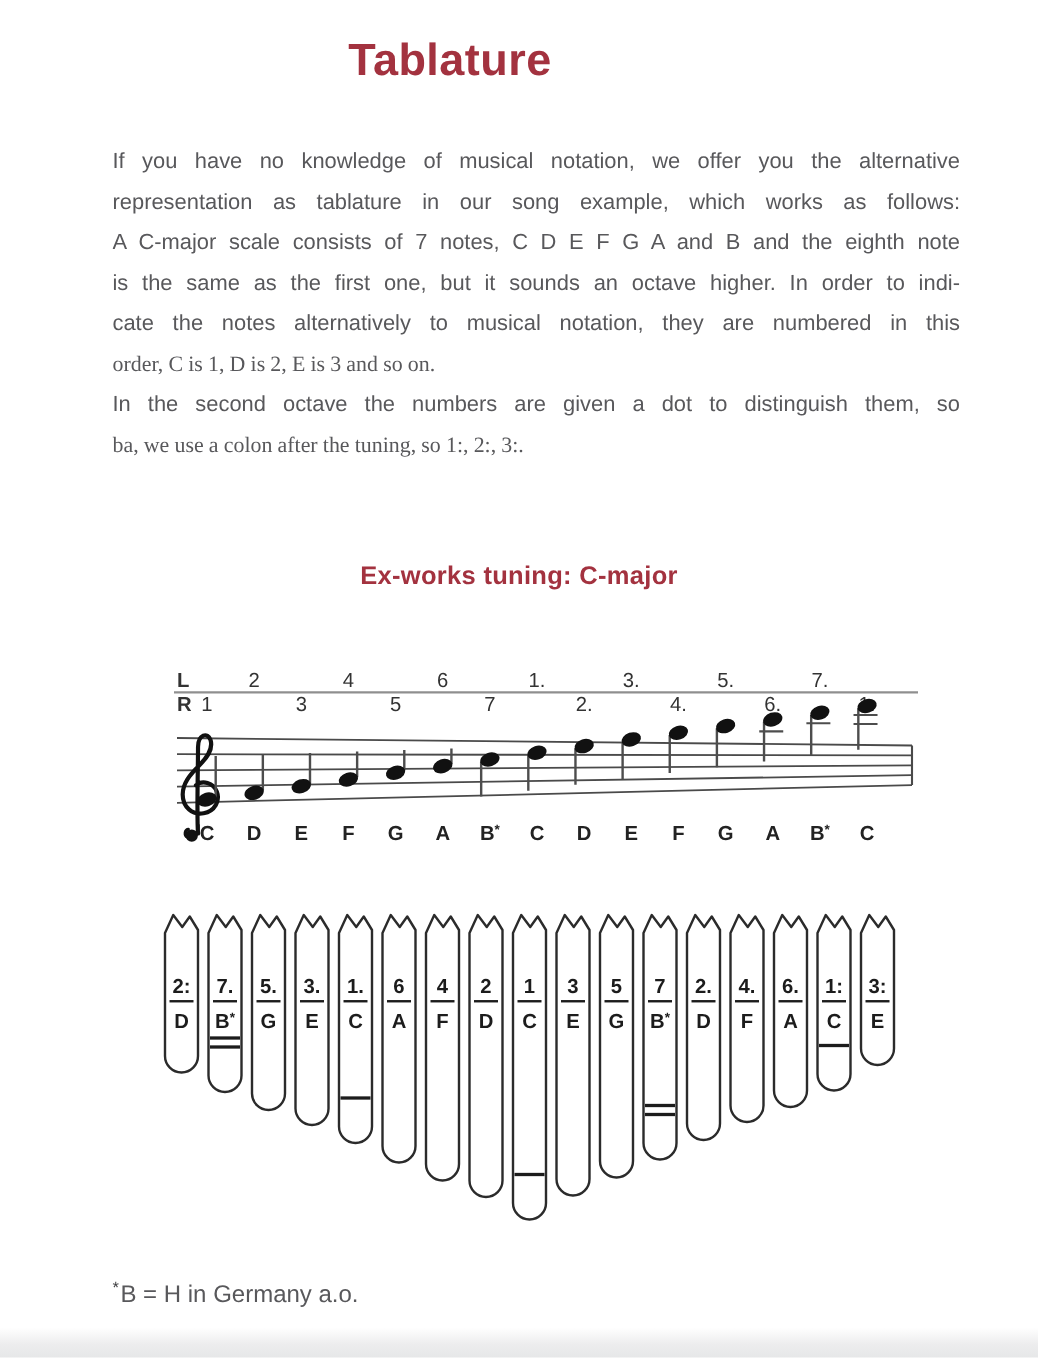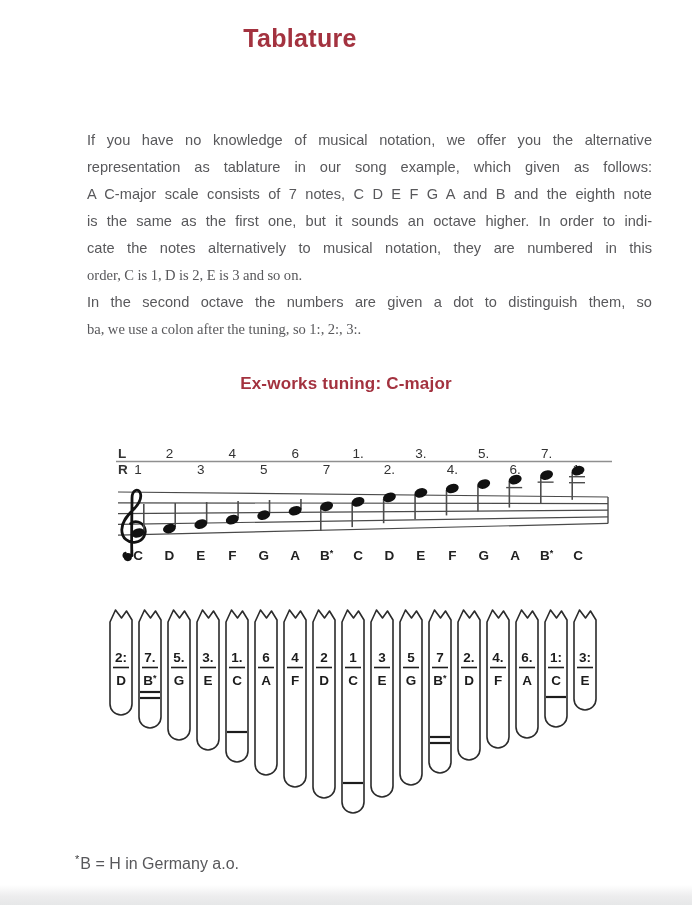--- a/index.html
+++ b/index.html
@@ -3,25 +3,25 @@
 <meta charset="utf-8">
 <style>
   :root { --accent:#a3323f; --bodytext:#58585b; --ink:#1e1e1e; }
   html,body { margin:0; padding:0; }
   body {
     width:692px; height:905px; position:relative; overflow:hidden;
     background:#ffffff; font-family:"Liberation Sans", sans-serif;
   }
   .page-title {
     position:absolute; top:24px; left:0; width:600px; text-align:center;
-    font-size:25px; font-weight:bold; color:var(--accent); letter-spacing:.3px; margin:0;
+    font-size:30px; font-weight:bold; color:var(--accent); letter-spacing:.3px; margin:0;
   }
   .paras {
-    position:absolute; top:95px; left:87px; width:565px; overflow:hidden;
-    color:var(--bodytext); font-size:14.6px; line-height:27px; word-spacing:-0.2px;margin-top:32px;
+    position:absolute; top:95px; left:75px; width:565px; overflow:hidden;
+    color:var(--bodytext); font-size:14.6px; line-height:27px; word-spacing:-0.2px;
   }
   .jl { text-align:justify; text-align-last:justify; white-space:normal; }
   .jl.last { text-align-last:left;font-family:Liberation Serif, serif; }
   .section-title {
     position:absolute; top:374px; left:0; width:692px; text-align:center;
     font-size:17px; font-weight:bold; color:var(--accent); letter-spacing:.2px; margin:0;
   }
   .staff-wrap  { position:absolute; top:440px; left:0; }
   .kalimba-wrap{ position:absolute; top:598px; left:0; }
   .footnote {
@@ -34,21 +34,21 @@
   }
   svg text { font-family:"Liberation Sans", sans-serif; }
 </style>
 </head>
 <body>
 
 <h1 class="page-title">Tablature</h1>
 
 <div class="paras" id="paragraphs">
     <div class="jl">If you have no knowledge of musical notation, we offer you the alternative</div>
-    <div class="jl">representation as tablature in our song example, which given as follows:</div>
+    <div class="jl">representation as tablature in our song example, which works as follows:</div>
     <div class="jl">A C-major scale consists of 7 notes, C D E F G A and B and the eighth note</div>
     <div class="jl">is the same as the first one, but it sounds an octave higher. In order to indi-</div>
     <div class="jl">cate the notes alternatively to musical notation, they are numbered in this</div>
     <div class="jl last">order, C is 1, D is 2, E is 3 and so on.</div>
     <div class="jl">In the second octave the numbers are given a dot to distinguish them, so</div>
     <div class="jl last">ba, we use a colon after the tuning, so 1:, 2:, 3:.</div>
   </div>
 
 <h2 class="section-title">Ex-works tuning: C-major</h2>
 

